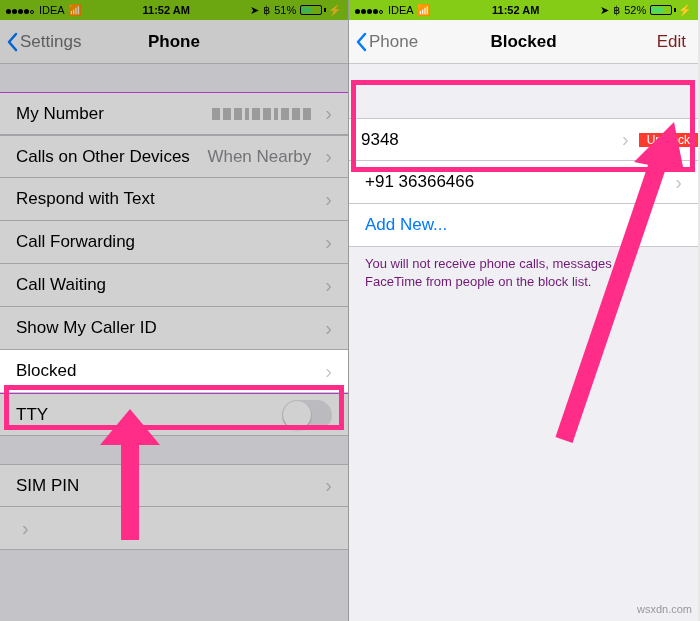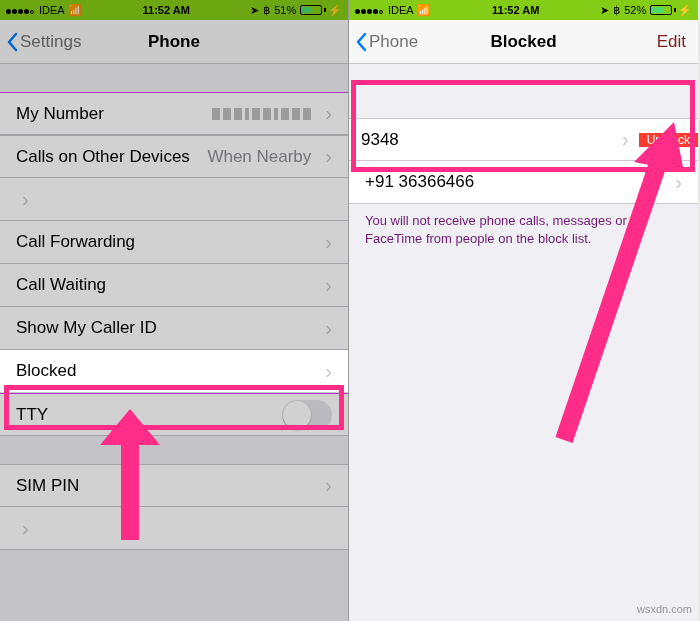--- a/index.html
+++ b/index.html
@@ -116,20 +116,21 @@
 
     <div class="group">
       <div class="cell">
         <span>Calls on Other Devices</span>
         <span class="value">
             <span>When Nearby</span>
             <span class="chevron">›</span>
           </span>
       </div>
       <div class="cell">
+        <span>Respond with Text</span>
         <span class="value">
             <span class="chevron">›</span>
           </span>
       </div>
       <div class="cell">
         <span>Call Forwarding</span>
         <span class="value">
             <span class="chevron">›</span>
           </span>
       </div>
@@ -223,20 +224,23 @@
           <span class="chevron" style="margin-right:10px">›</span>
           <span class="unblock">Unblock</span>
         </span>
       </div>
       <div class="cell">
         <span>+91 36366466</span>
         <span class="value">
             <span class="chevron">›</span>
           </span>
       </div>
+      <div class="cell">
+        <span class="addnew">Add New...</span>
+      </div>
     </div>
     <div class="desc">You will not receive phone calls, messages or FaceTime from people on the block list.</div>
 
     <div class="hl" style="left:2px; top:80px; width:344px; height:92px;"></div>
     <svg class="arrow" style="left:185px; top:120px; width:160px; height:330px;" viewBox="0 0 160 330">
       <path d="M30 320 L128 32" stroke="#ff2d87" stroke-width="18" fill="none"></path>
       <path d="M100 42 L140 2 L150 52 Z" fill="#ff2d87"></path>
     </svg>
   </div>
 </div>

